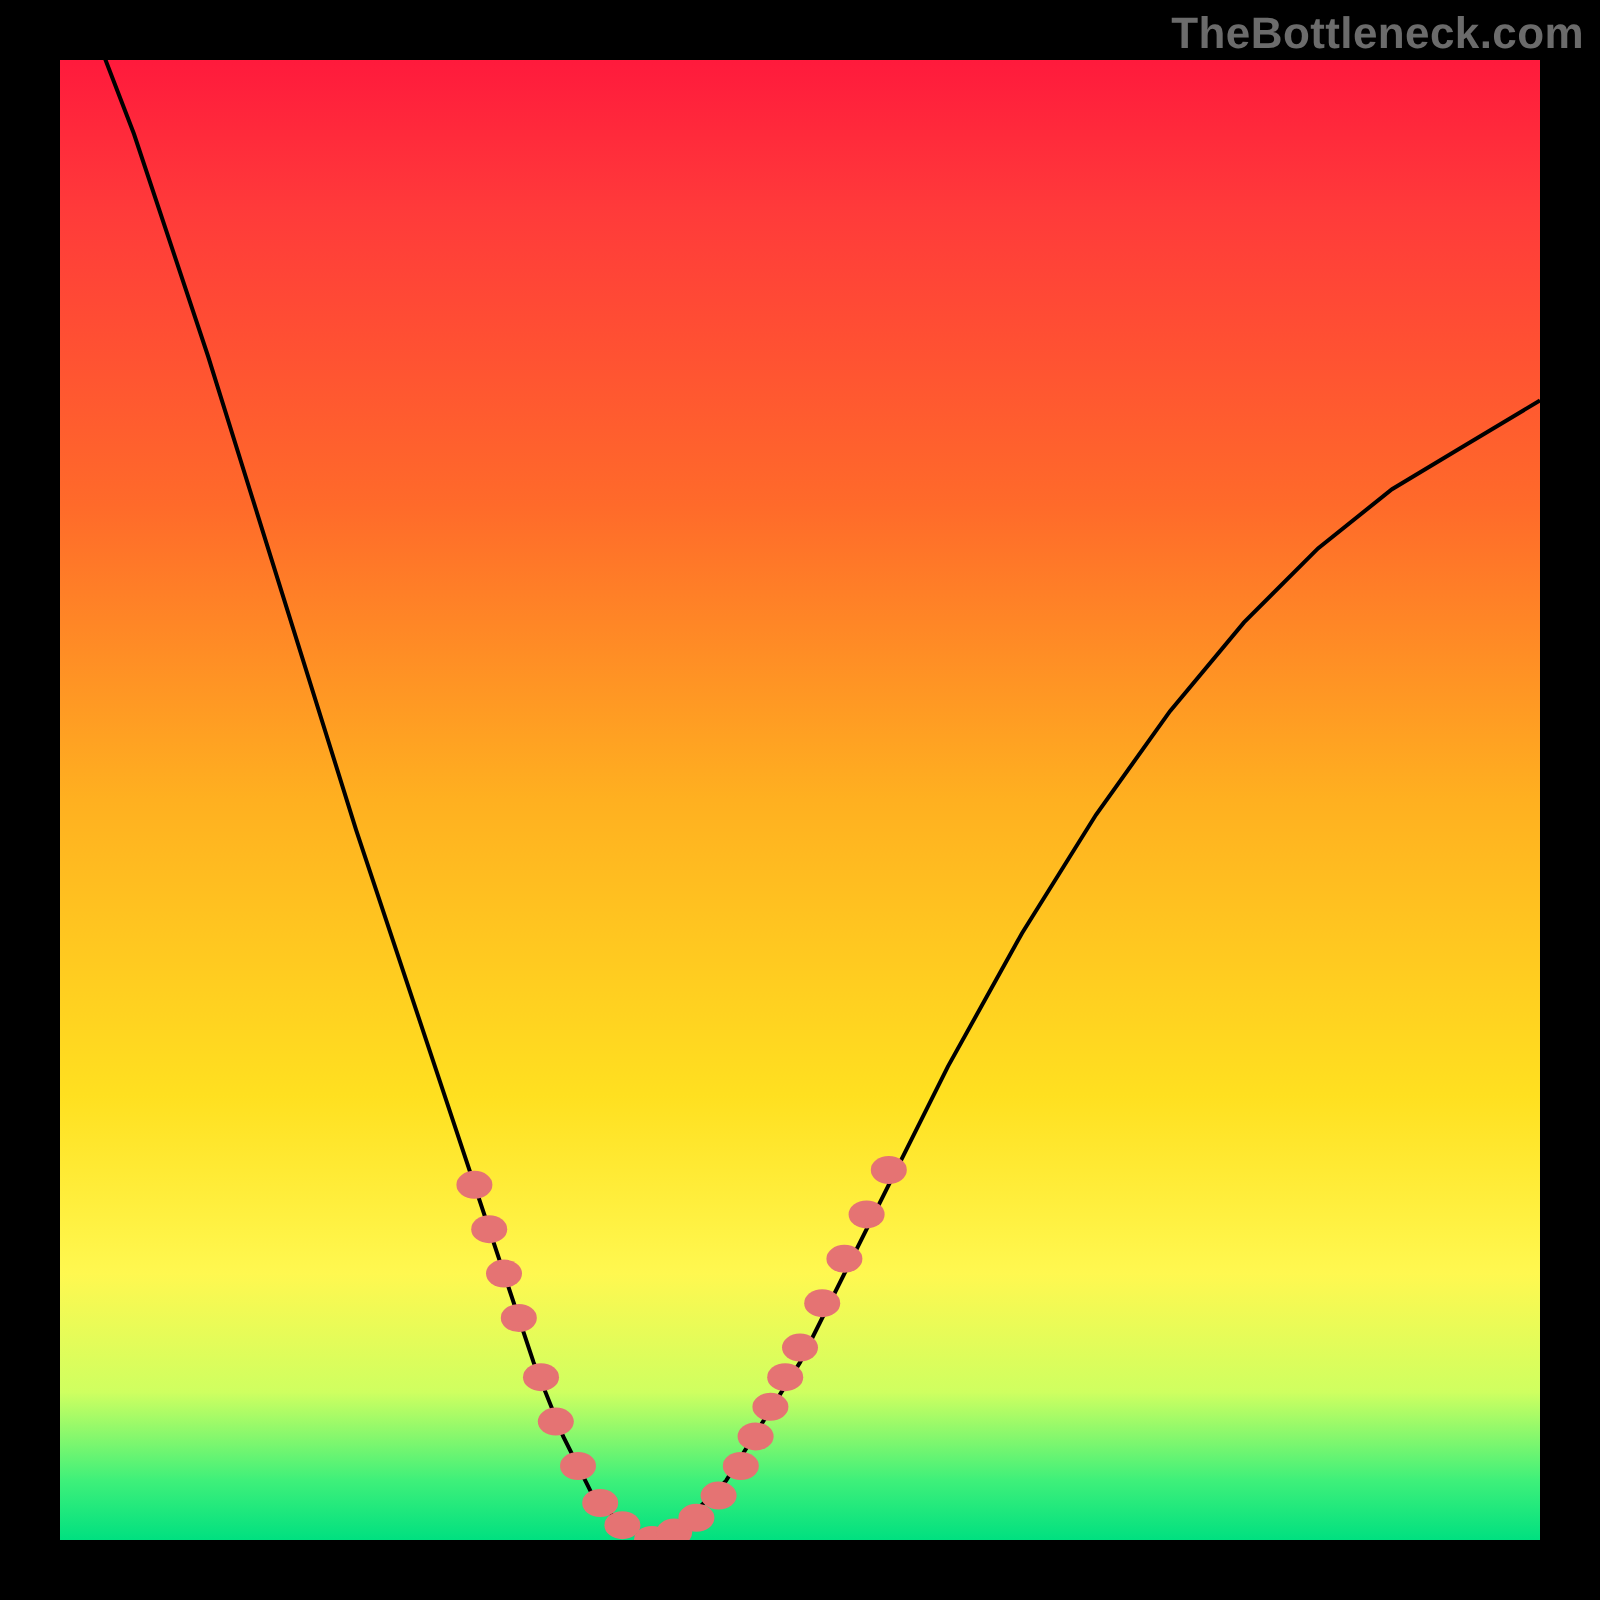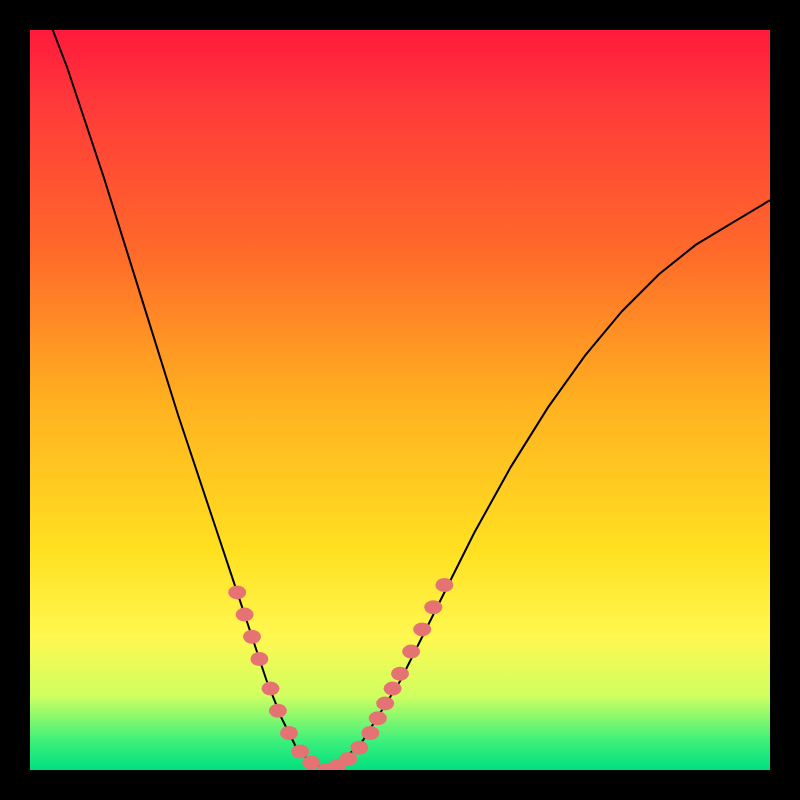--- a/index.html
+++ b/index.html
@@ -63,20 +63,21 @@
   }
   .bead {
     fill: #e57373;
     stroke: none;
   }
 </style>
 </head>
 <body>
 
 <div class="frame">
+  <div class="watermark">TheBottleneck.com</div>
   <div class="plot">
     <svg class="overlay" viewBox="0 0 740 740">
       <path class="curve" d="M0.0 -59.2 L37.0 37.0 L74.0 148.0 L111.0 266.4 L148.0 384.8 L185.0 495.8 L207.2 562.4 L222.0 606.8 L236.8 651.2 L251.6 688.2 L266.4 717.8 L281.2 732.6 L296.0 740.0 L310.8 732.6 L333.0 710.4 L370.0 651.2 L407.0 577.2 L444.0 503.2 L481.0 436.6 L518.0 377.4 L555.0 325.6 L592.0 281.2 L629.0 244.2 L666.0 214.6 L703.0 192.4 L740.0 170.2"></path>
       <g>
           <ellipse cx="207.2" cy="562.4" rx="9" ry="7" class="bead"></ellipse>
           <ellipse cx="214.6" cy="584.6" rx="9" ry="7" class="bead"></ellipse>
           <ellipse cx="222.0" cy="606.8" rx="9" ry="7" class="bead"></ellipse>
           <ellipse cx="229.4" cy="629.0" rx="9" ry="7" class="bead"></ellipse>
           <ellipse cx="240.5" cy="658.6" rx="9" ry="7" class="bead"></ellipse>
           <ellipse cx="247.9" cy="680.8" rx="9" ry="7" class="bead"></ellipse>

